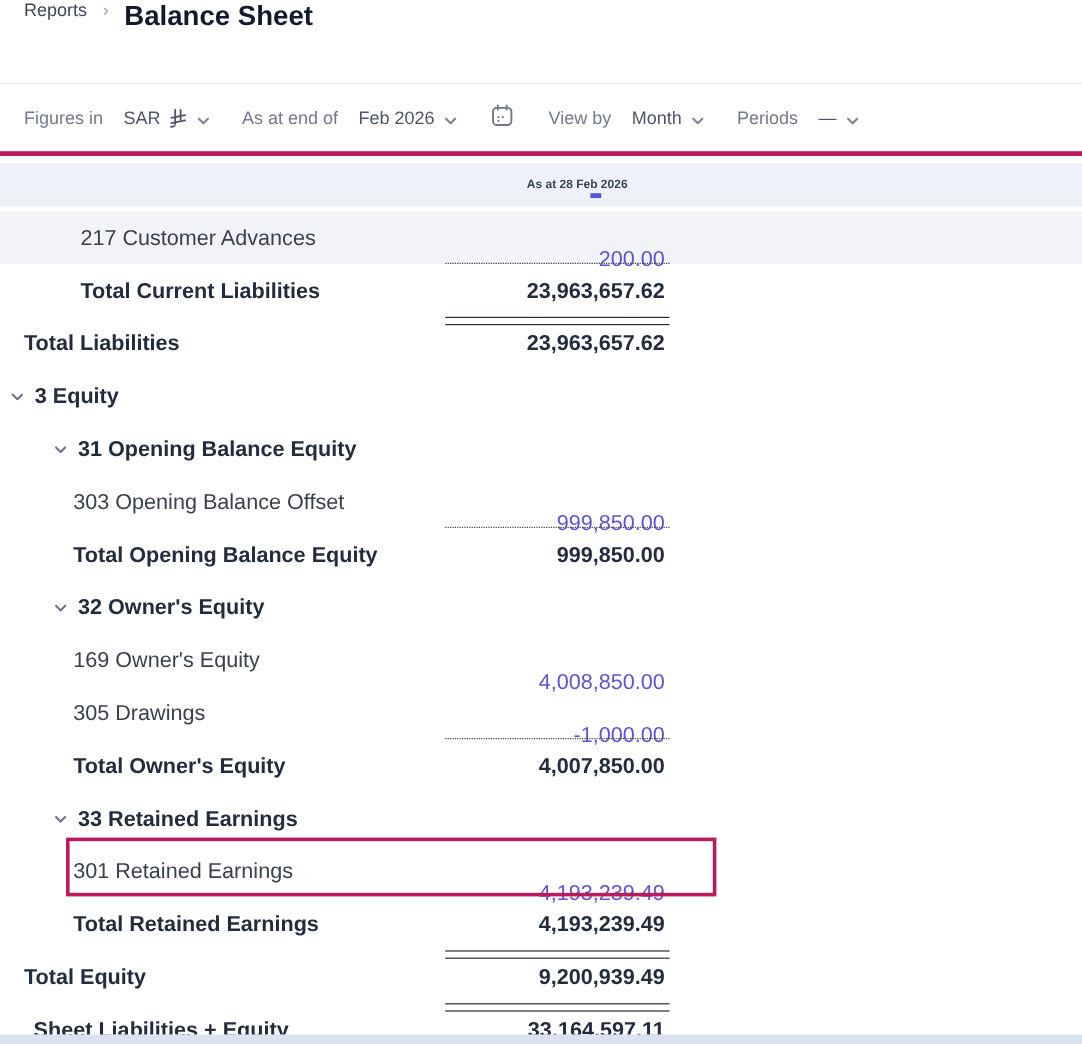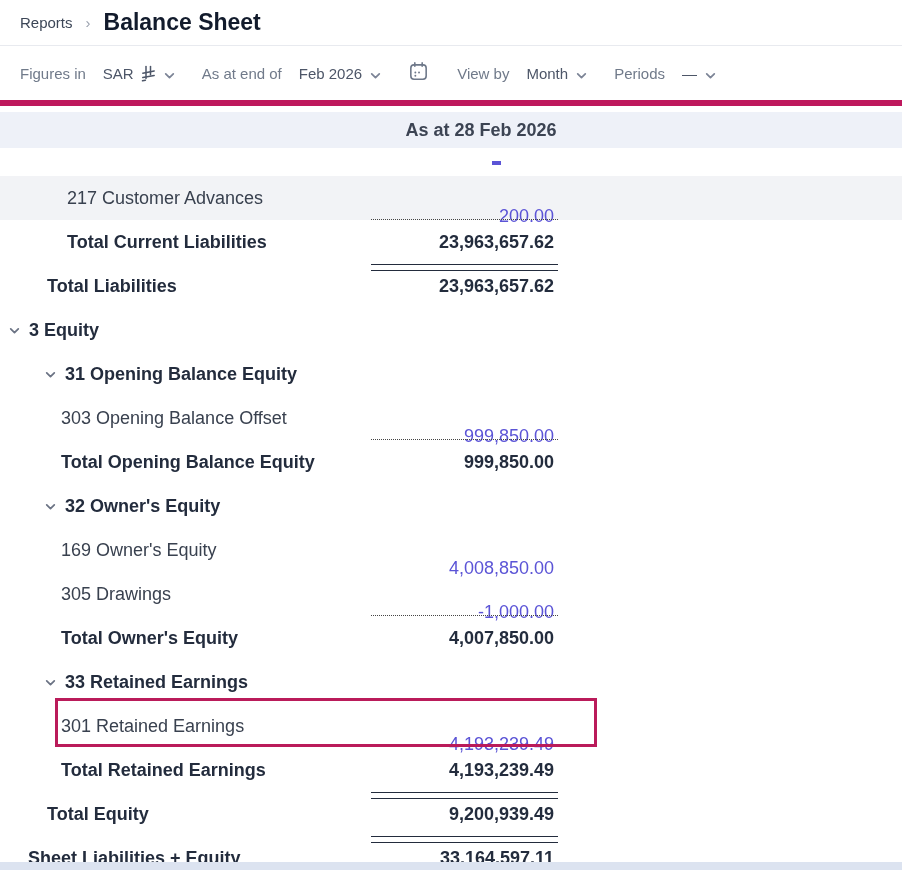--- a/index.html
+++ b/index.html
@@ -3,55 +3,55 @@
 <meta charset="utf-8">
 <style>
   * { margin:0; padding:0; box-sizing:border-box; }
   html,body { background:#fff; }
   .page {
     position:relative; width:902px; height:870px; overflow:hidden;
     background:#fff; font-family:"Liberation Sans", sans-serif; color:#39414f;
   }
   
   .crumbs {
-    height:46px; display:flex; align-items:center; padding-left:20px;
+    height:70px; display:flex; padding-left:20px;
     border-bottom:1px solid #e8eaef;
   }
   .crumbs .parent { font-size:15px; color:#3c4657; cursor:pointer; }
   .crumbs .sep { margin:0 13px; color:#9aa1ae; font-size:15px; }
   .crumbs .current { font-size:23px; font-weight:700; color:#121b2c; }
   
   .toolbar {
     height:60px; display:flex; align-items:center; padding-left:20px;
-    border-bottom:6px solid #be185d; font-size:15px;
+    border-bottom:4px solid #be185d; font-size:15px;
   }
   .tlabel { color:#707a8a; margin-right:17px; }
   .tval {
     display:inline-flex; align-items:flex-end; gap:7px; color:#4d5668;
     background:none; border:none; font:inherit; cursor:pointer; margin-right:26px;
   }
   .chev svg { display:block; }
   .calbtn { background:none; border:none; cursor:pointer; margin-right:28px; display:inline-flex; }
   
   .colheader {
     margin-top:6px; height:36px; background:#eef1f8;
     display:flex; align-items:center; justify-content:center; padding-left:60px;
   }
-  .colheader span { font-size:18px; font-weight:700; color:#3c4453; }
+  .colheader span { font-size:10px; font-weight:700; color:#3c4453; }
   
   .cut-frag { position:absolute; left:492px; top:161px; width:9px; height:4px; background:#5b54d6; }
   
   .sheet { position:absolute; left:0; top:176px; width:902px; }
   .row { position:relative; height:44px; display:flex; align-items:center; font-size:18px; }
   .row.stripe { background:#f2f3f6; }
   .row .nm { color:#39414f; }
   .row.total .nm, .row.group .nm { font-weight:700; color:#232c3d; }
   .row .gchev { display:inline-flex; margin-right:8px; }
   .ind0 { padding-left:28px; }
-  .ind1 { padding-left:47px; }
+  .ind1 { padding-left:20px; }
   .ind2 { padding-left:67px; }
   .ind3 { padding-left:61px; }
   .row.group.ind0 { padding-left:8px; }
   .row.group.ind1 { padding-left:44px; }
   .amt {
     position:absolute; left:371px; width:187px; text-align:right; padding-right:4px;
   }
   .amt.link { color:#5b54d6; cursor:pointer;margin-top:36px; }
   .amt.tot { color:#232c3d; font-weight:700; }
   .row.u-dotted::after {

